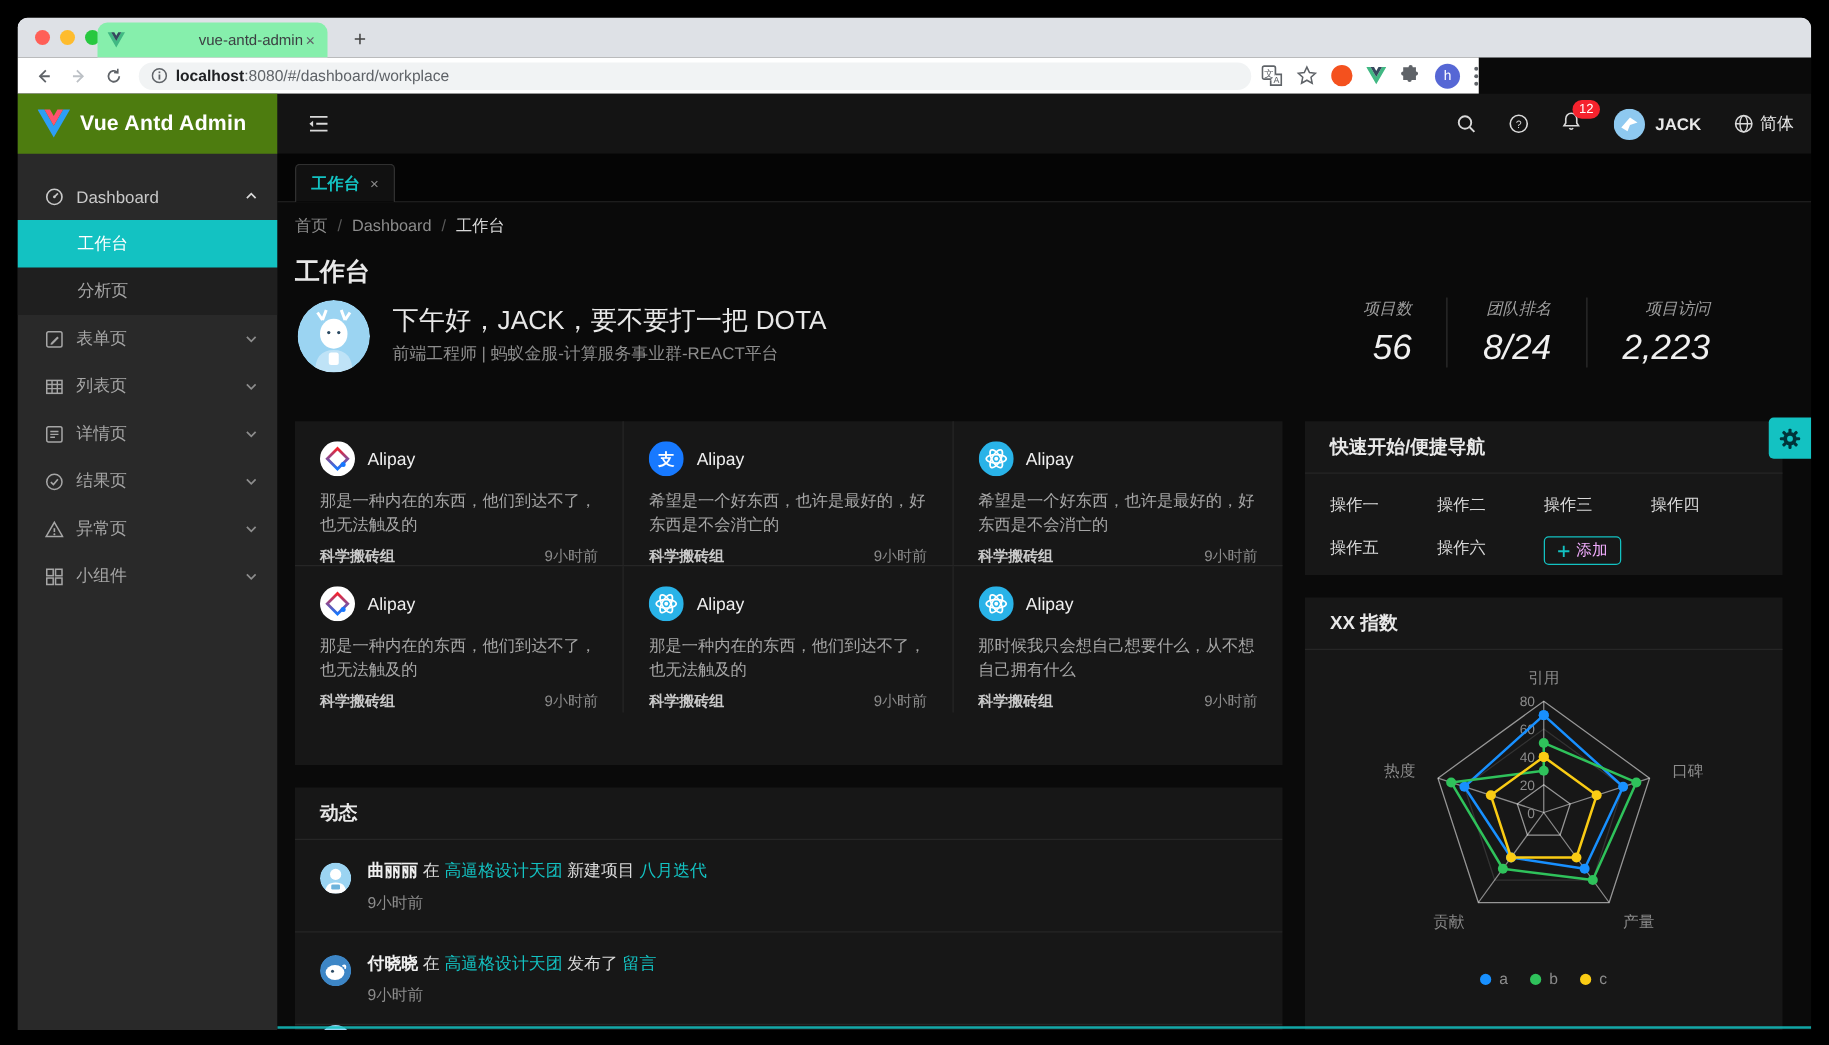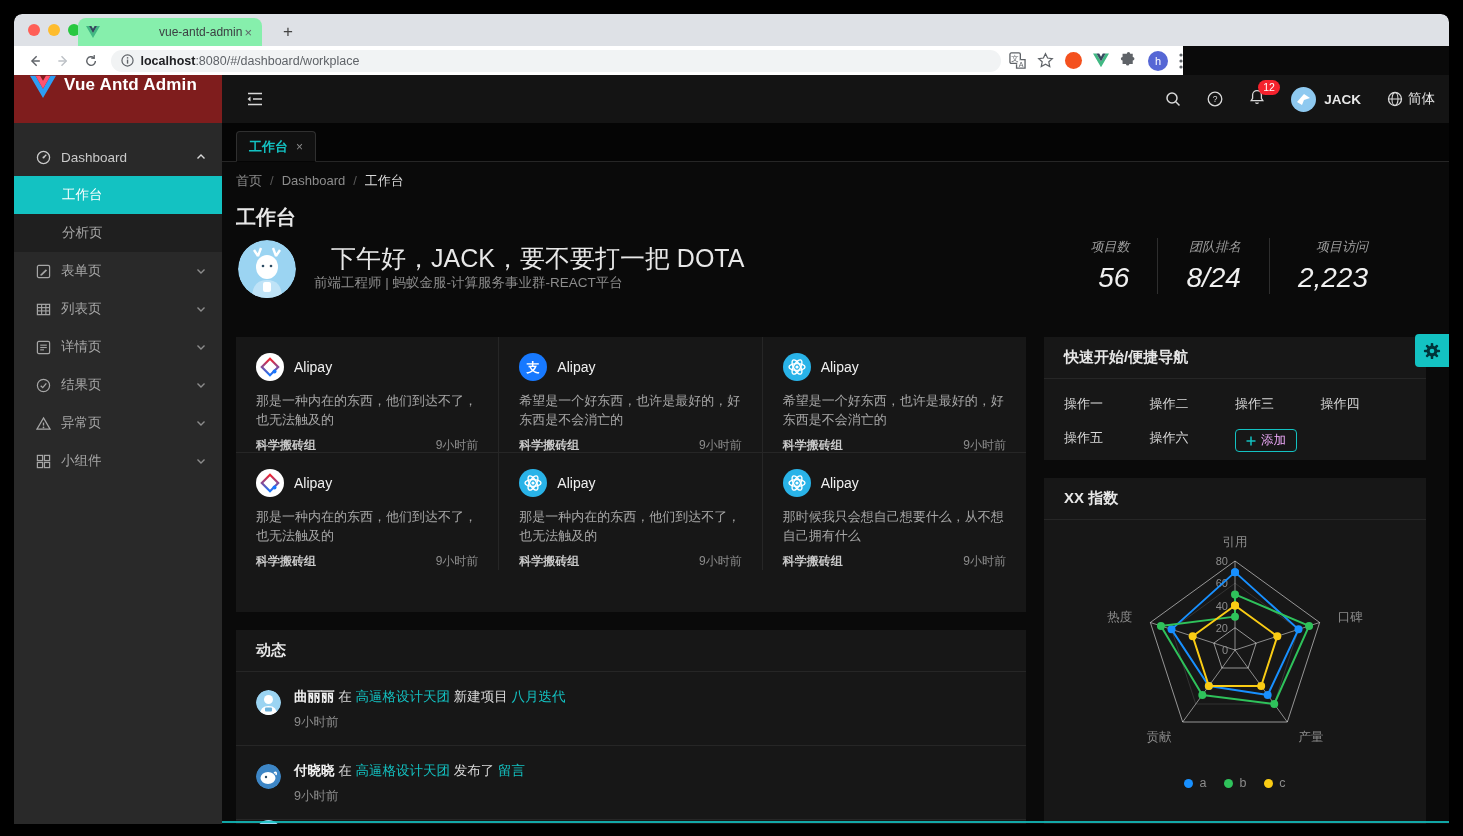--- a/index.html
+++ b/index.html
@@ -19,21 +19,21 @@
   .nav-ic.disabled { color:#bdc1c6; }
   .urlpill { margin-left:12px; width:1125px; height:22px; background:#f1f3f4; border-radius:11px; display:flex; align-items:center; padding:0 10px; }
   .url-text { font-size:12.5px; color:#5f6368; margin-left:7px; }
   .url-text b { color:#202124; font-weight:bold; }
   .tb-right { display:flex; align-items:center; margin-left:8px; gap:11px; }
   .ext-badge { width:17px; height:17px; border-radius:50%; }
   .prof-avatar { width:20px; height:20px; border-radius:50%; background:#5667d5; color:#fff; font-size:11px; text-align:center; line-height:20px; }
 
   
   .sidebar { position:absolute; left:0; top:61px; width:208px; height:749px; background:#292929; }
-  .logo-row { height:48px; display:flex; padding-left:16px; background:#7f1d1d; }
+  .logo-row { height:48px; display:flex; align-items:center; padding-left:16px; background:#4d7c0f; }
   .logo-text { color:#fff; font-size:17px; font-weight:bold; margin-left:8px; letter-spacing:.2px; }
   .menu { padding-top:15px; }
   .m-item { height:38px; display:flex; align-items:center; padding:0 16px 0 22px; color:#a6a6a6; font-size:13.5px; }
   .m-item .mi-label { margin-left:10px; flex:1; }
   .m-item.parent { color:#c9c9c9; }
   .m-item .chev { width:10px; height:10px; }
   .submenu { background:#1f1f1f; }
   .sub-item { height:38px; line-height:38px; padding-left:48px; color:#a6a6a6; font-size:13.5px; }
   .sub-item.active { background:#13c2c2; color:#fff; }
   .mi-icon { width:15px; height:15px; flex:0 0 15px; }
@@ -52,21 +52,21 @@
   .page-tab .pt-close { color:#8c8c8c; font-size:12px; }
 
   .main { position:absolute; left:208px; top:148px; width:1227px; height:662px; background:#0a0a0a; }
 
   
   .breadcrumb { position:absolute; left:14px; top:10px; font-size:13px; color:#8c8c8c; }
   .breadcrumb .sep { margin:0 8px; color:#595959; }
   .breadcrumb .cur { color:#d9d9d9; }
   .page-title { position:absolute; left:14px; top:42px; font-size:20px; font-weight:bold; color:#e8e8e8; }
   .welcome-avatar { position:absolute; left:16px; top:78px; width:58px; height:58px; border-radius:50%; overflow:hidden; }
-  .greet { position:absolute; left:109px; top:80px; font-size:25px; color:#e8e8e8; }
+  .greet { position:absolute; left:92px; top:80px; font-size:21px; color:#e8e8e8; }
   .greet-sub { position:absolute; left:92px; top:112px; font-size:13.5px; color:#8c8c8c; }
   .stats { position:absolute; right:53px; top:76px; display:flex; }
   .stat { padding:0 28px; text-align:right;font-style:italic; }
   .stat + .stat { border-left:1px solid #2e2e2e; }
   .stat-label { font-size:13px; color:#9e9e9e; margin-bottom:6px; }
   .stat-value { font-size:28px; color:#f0f0f0; }
 
   
   .card { position:absolute; background:#171717; }
   .card-hd { height:42px; border-bottom:1px solid #262626; display:flex; align-items:center; justify-content:space-between; padding:0 20px; }

